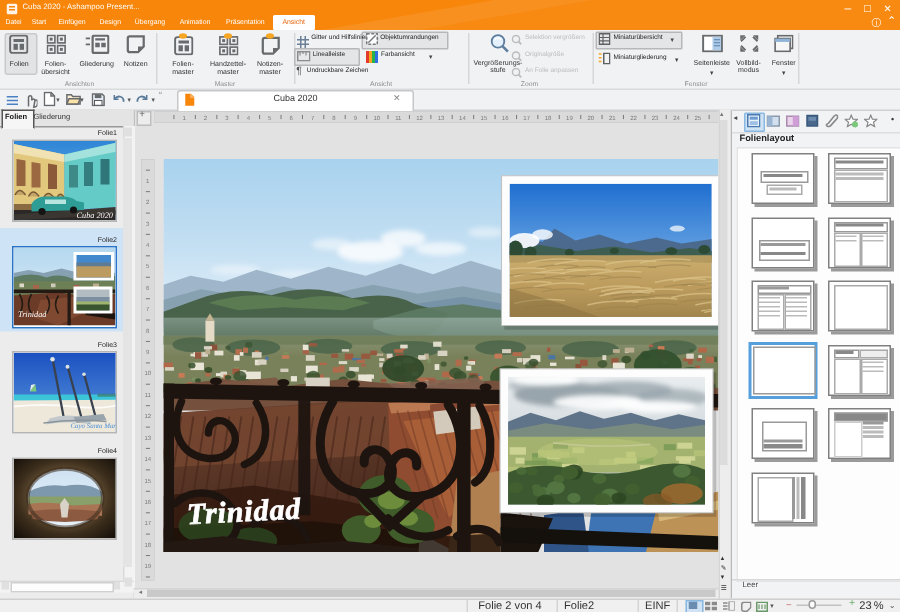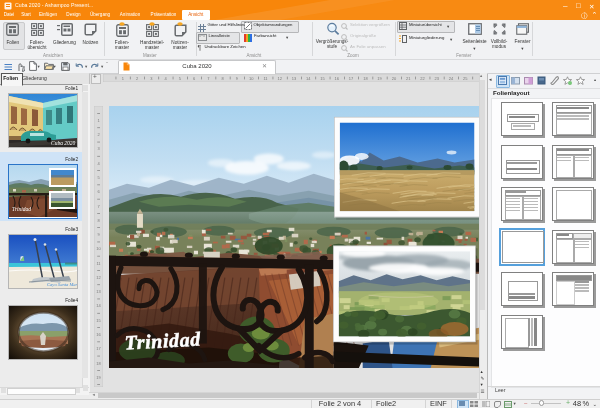--- a/index.html
+++ b/index.html
@@ -1239,13 +1239,13 @@
   </svg>
 <svg class="ab" style="left:503.5px;top:400.5px;z-index:8" width="8" height="7">
     <rect x="0.5" y="0.5" width="7" height="6" fill="none" stroke="#6a9a6a"></rect>
     <path d="M2 2 V5 M4 2 V5 M6 2 V5" stroke="#6a9a6a" stroke-width="0.8"></path>
   </svg>
 <div class="tx" style="left:513.5px;top:401.3px;font-size:4.5px;color:#555;z-index:8;">▾</div>
 <div class="tx" style="left:524px;top:399.8px;font-size:6.5px;color:#c86a6a;z-index:8;">−</div>
 <div class="ab" style="left:531px;top:403px;width:30px;height:1.2px;background:#c2c2c2;z-index:7;"></div>
 <div class="ab" style="left:538.5px;top:400.2px;width:5.8px;height:5.8px;background:#fdfdfd;border:1px solid #9a9a9a;border-radius:50%;z-index:8;box-sizing:border-box;"></div>
 <div class="tx" style="left:566px;top:399.3px;font-size:7px;color:#6ab06a;z-index:8;">+</div>
-<div class="tx" style="left:581px;transform:translateX(-50%);top:400.3px;font-size:7.4px;color:#333;z-index:8;">48 %</div>
+<div class="tx" style="left:581px;transform:translateX(-50%);top:400.3px;font-size:7.4px;color:#333;z-index:8;">23 %</div>
 <div class="tx" style="left:592.5px;top:400.8px;font-size:5.5px;color:#555;z-index:8;">⌄</div>
 </body></html>

